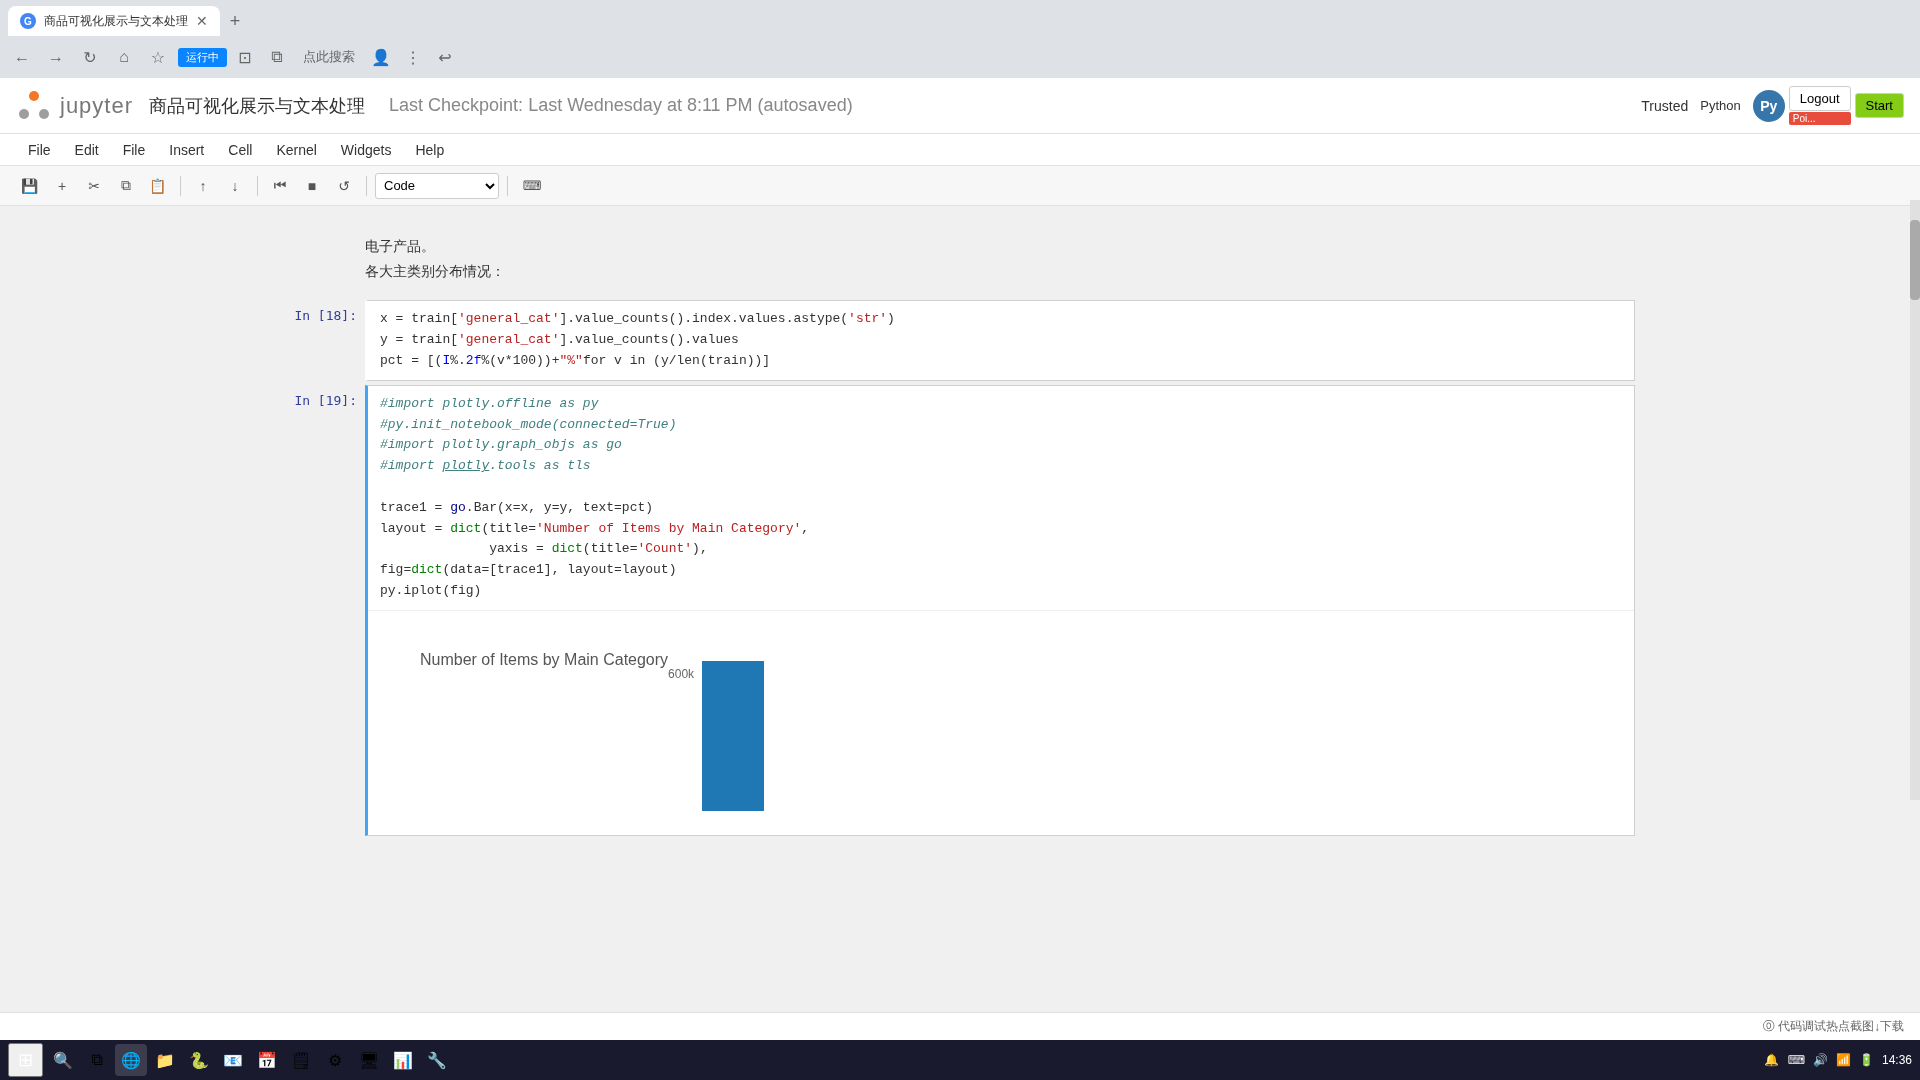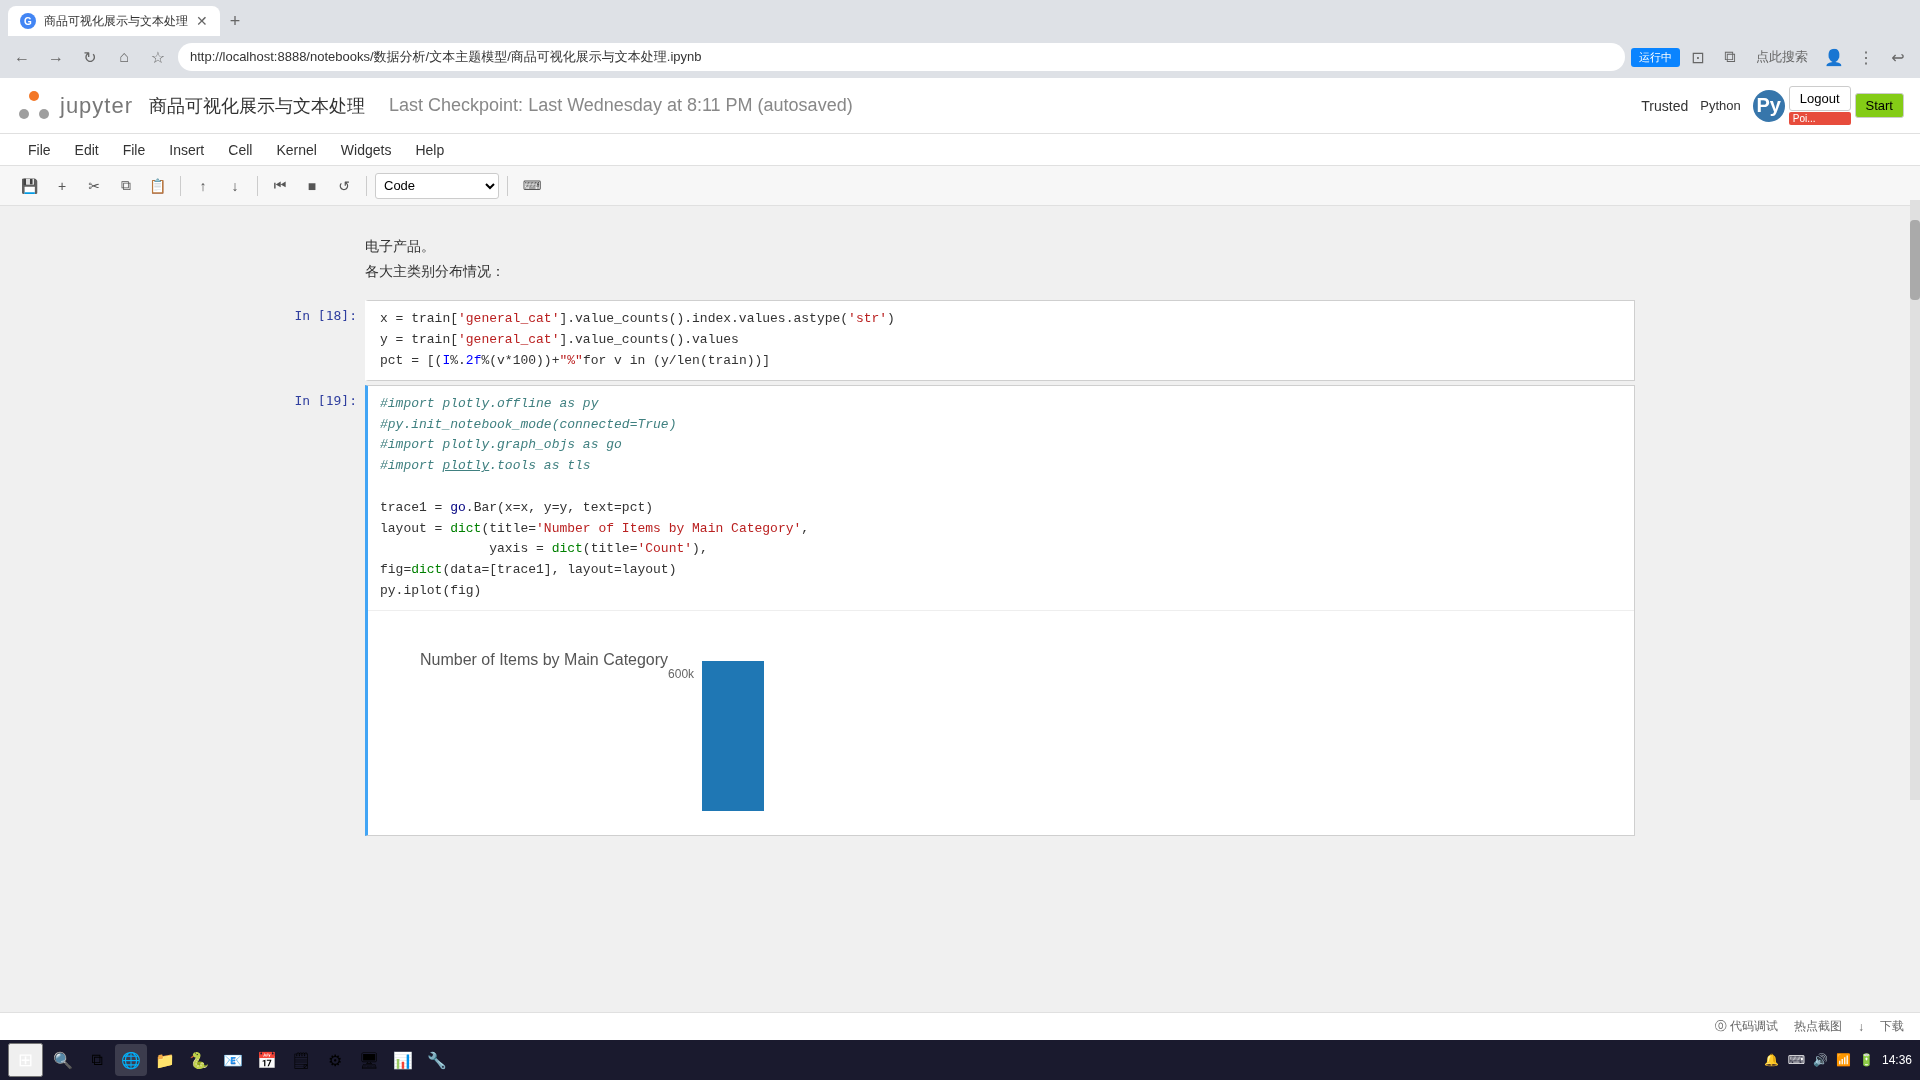--- a/index.html
+++ b/index.html
@@ -26,39 +26,39 @@
     .jupyter-logo { display: flex; align-items: center; gap: 8px; }
     .jupyter-logo-icon { width: 36px; height: 36px; }
     .jupyter-wordmark { font-size: 22px; color: #777; font-weight: 300; letter-spacing: 1px; }
     .notebook-title { font-size: 18px; color: #333; font-weight: 500; }
     .checkpoint-info { font-size: 18px; color: #888; margin-left: 8px; }
     .header-right { margin-left: auto; display: flex; align-items: center; gap: 12px; }
     .trusted-label { font-size: 14px; color: #333; }
     .kernel-info { font-size: 13px; color: #333; }
     .logout-btn { background: none; border: 1px solid #ccc; padding: 4px 10px; border-radius: 3px; font-size: 13px; cursor: pointer; }
     .start-btn { background: #84cc16; border: 1px solid #ccc; padding: 4px 10px; border-radius: 3px; font-size: 13px; cursor: pointer; }
-    .python-icon { width: 32px; height: 32px; background: #3776ab; border-radius: 50%; display: flex; align-items: center; justify-content: center; color: white; font-size: 20px; font-weight: bold; }
+    .python-icon { width: 32px; height: 32px; background: #3776ab; border-radius: 50%; display: flex; align-items: center; justify-content: center; color: white; font-size: 14px; font-weight: bold; }
     .poi-badge { background: #e74c3c; color: white; font-size: 10px; padding: 1px 4px; border-radius: 2px; }
 
     
     .menu-bar { background: #fff; border-bottom: 1px solid #e0e0e0; display: flex; align-items: center; padding: 0 16px; height: 32px; }
     .menu-item { padding: 4px 12px; font-size: 14px; color: #333; cursor: pointer; }
 
     
     .toolbar { background: #f7f7f7; border-bottom: 1px solid #e0e0e0; display: flex; align-items: center; padding: 4px 16px; gap: 4px; height: 40px; }
     .tool-btn { background: none; border: 1px solid transparent; padding: 3px 6px; border-radius: 3px; cursor: pointer; font-size: 14px; color: #555; display: flex; align-items: center; justify-content: center; width: 28px; height: 28px; }
     .tool-separator { width: 1px; height: 20px; background: #ccc; margin: 0 4px; }
     .cell-type-select { height: 26px; border: 1px solid #ccc; border-radius: 3px; background: #fff; font-size: 13px; padding: 0 4px; min-width: 80px; }
     .keyboard-icon-btn { background: none; border: 1px solid transparent; padding: 3px 8px; border-radius: 3px; cursor: pointer; font-size: 13px; color: #555; display: flex; align-items: center; justify-content: center; width: 32px; height: 28px; }
 
     
     .notebook-area { background: #f0f0f0; padding: 16px 0; overflow-y: auto; height: calc(1080px - 36px - 42px - 56px - 32px - 40px - 36px); }
 
     
-    .status-bar { background: #fff; border-top: 1px solid #e0e0e0; display: flex; align-items: center; justify-content: flex-end; padding: 0 16px; height: 28px; font-size: 12px; color: #666; gap: 16px; position: fixed; bottom: 40px; left: 0; right: 0; }
+    .status-bar { background: #fff; border-top: 1px solid #e0e0e0; display: flex; align-items: center; justify-content: flex-end; padding: 0 16px; height: 28px; font-size: 12px; color: #666; gap: 0; position: fixed; bottom: 40px; left: 0; right: 0; }
 
     
     .taskbar { background: #1a1a2e; display: flex; align-items: center; height: 40px; padding: 0 8px; position: fixed; bottom: 0; left: 0; right: 0; }
     .taskbar-start { color: white; font-size: 18px; padding: 4px 8px; cursor: pointer; }
     .taskbar-apps { display: flex; gap: 2px; margin-left: 4px; }
     .taskbar-app { width: 32px; height: 32px; display: flex; align-items: center; justify-content: center; border-radius: 4px; cursor: pointer; }
     .taskbar-right { margin-left: auto; display: flex; align-items: center; gap: 8px; color: white; font-size: 12px; }
     .taskbar-time { color: white; font-size: 12px; text-align: right; }
 
     
@@ -98,21 +98,20 @@
     </div>
     <button class="tab-new">+</button>
   </div>
 
   <div class="address-bar-row">
     <button class="nav-btn">←</button>
     <button class="nav-btn">→</button>
     <button class="nav-btn">↻</button>
     <button class="nav-btn">⌂</button>
     <button class="nav-btn">☆</button>
-    <input class="address-input" type="text" value="http://localhost:8888/notebooks/数据分析/文本主题模型/商品可视化展示与文本处理.ipynb" style="">
     <div class="ext-area">
       <span class="running-badge">运行中</span>
       <button class="nav-btn">⊡</button>
       <button class="nav-btn">⧉</button>
       <button class="ext-btn">点此搜索</button>
       <button class="nav-btn">👤</button>
       <button class="nav-btn">⋮</button>
       <button class="nav-btn">↩</button>
     </div>
   </div>

